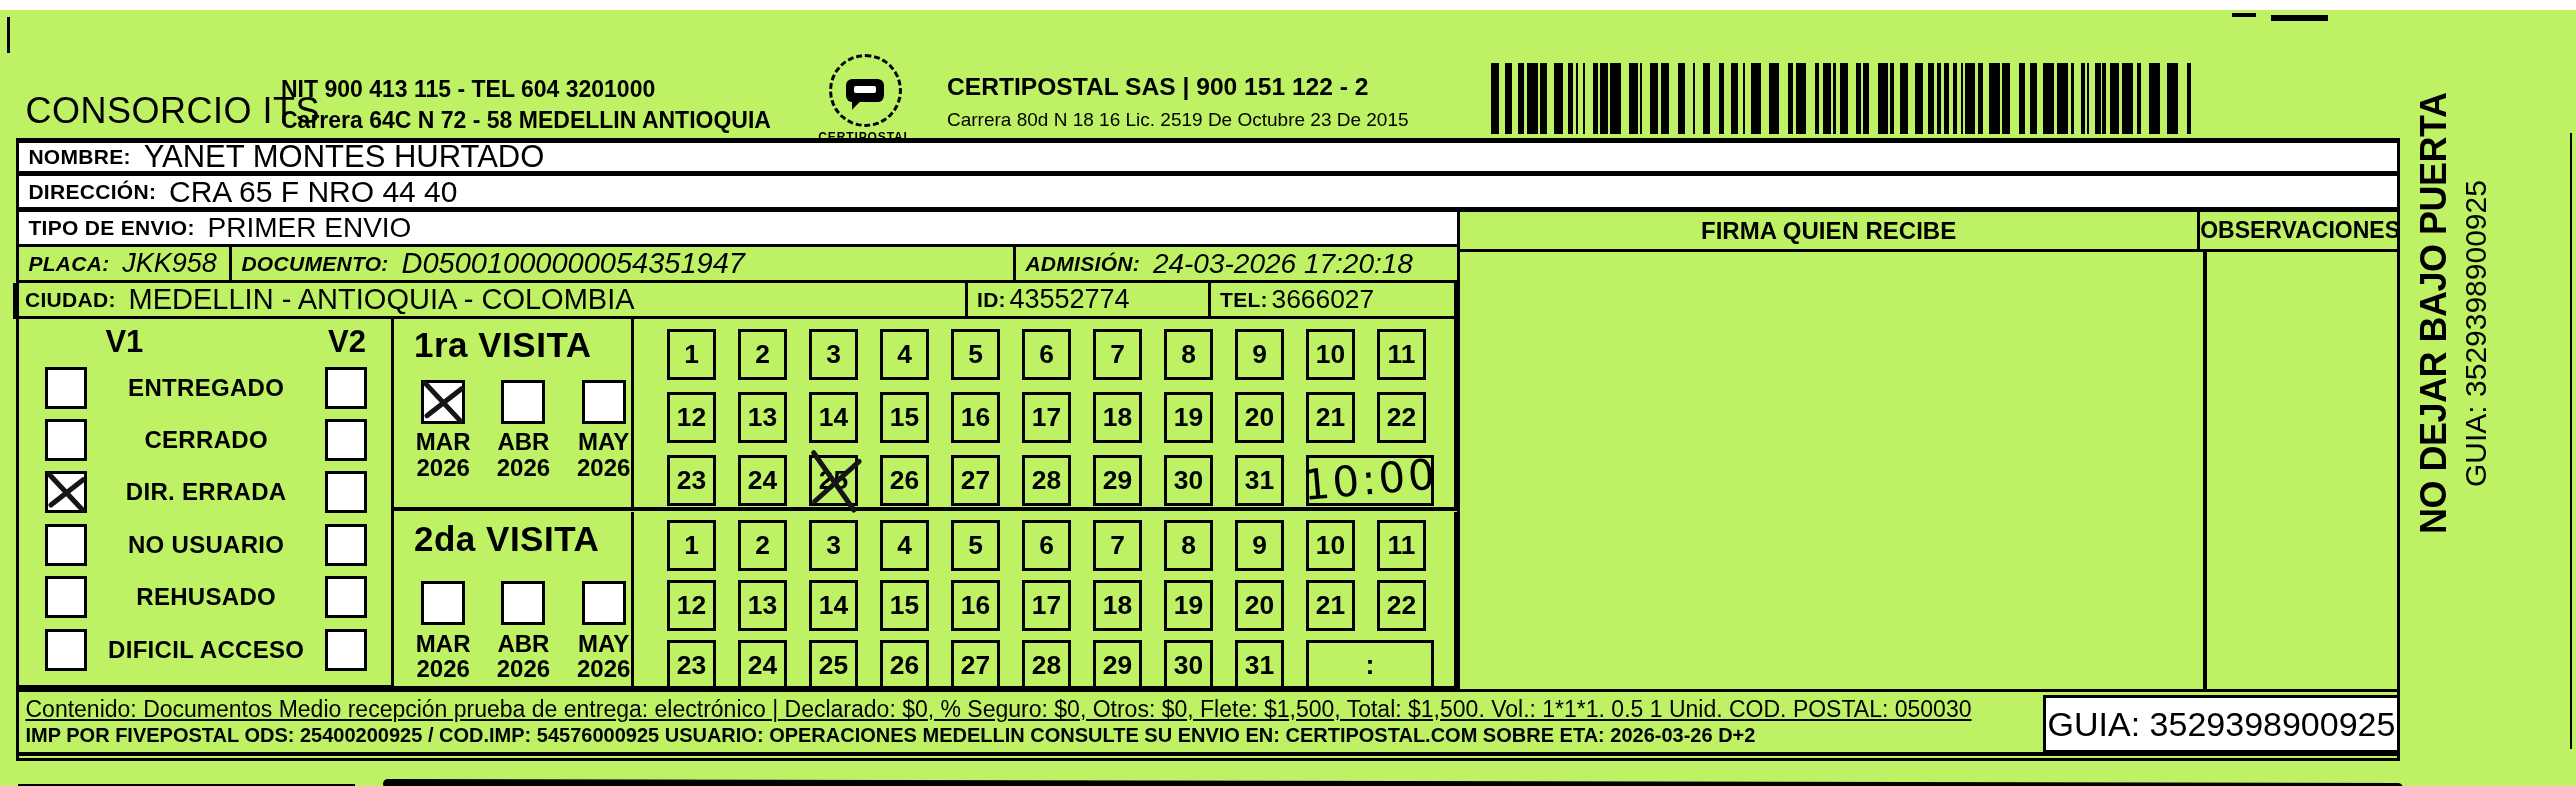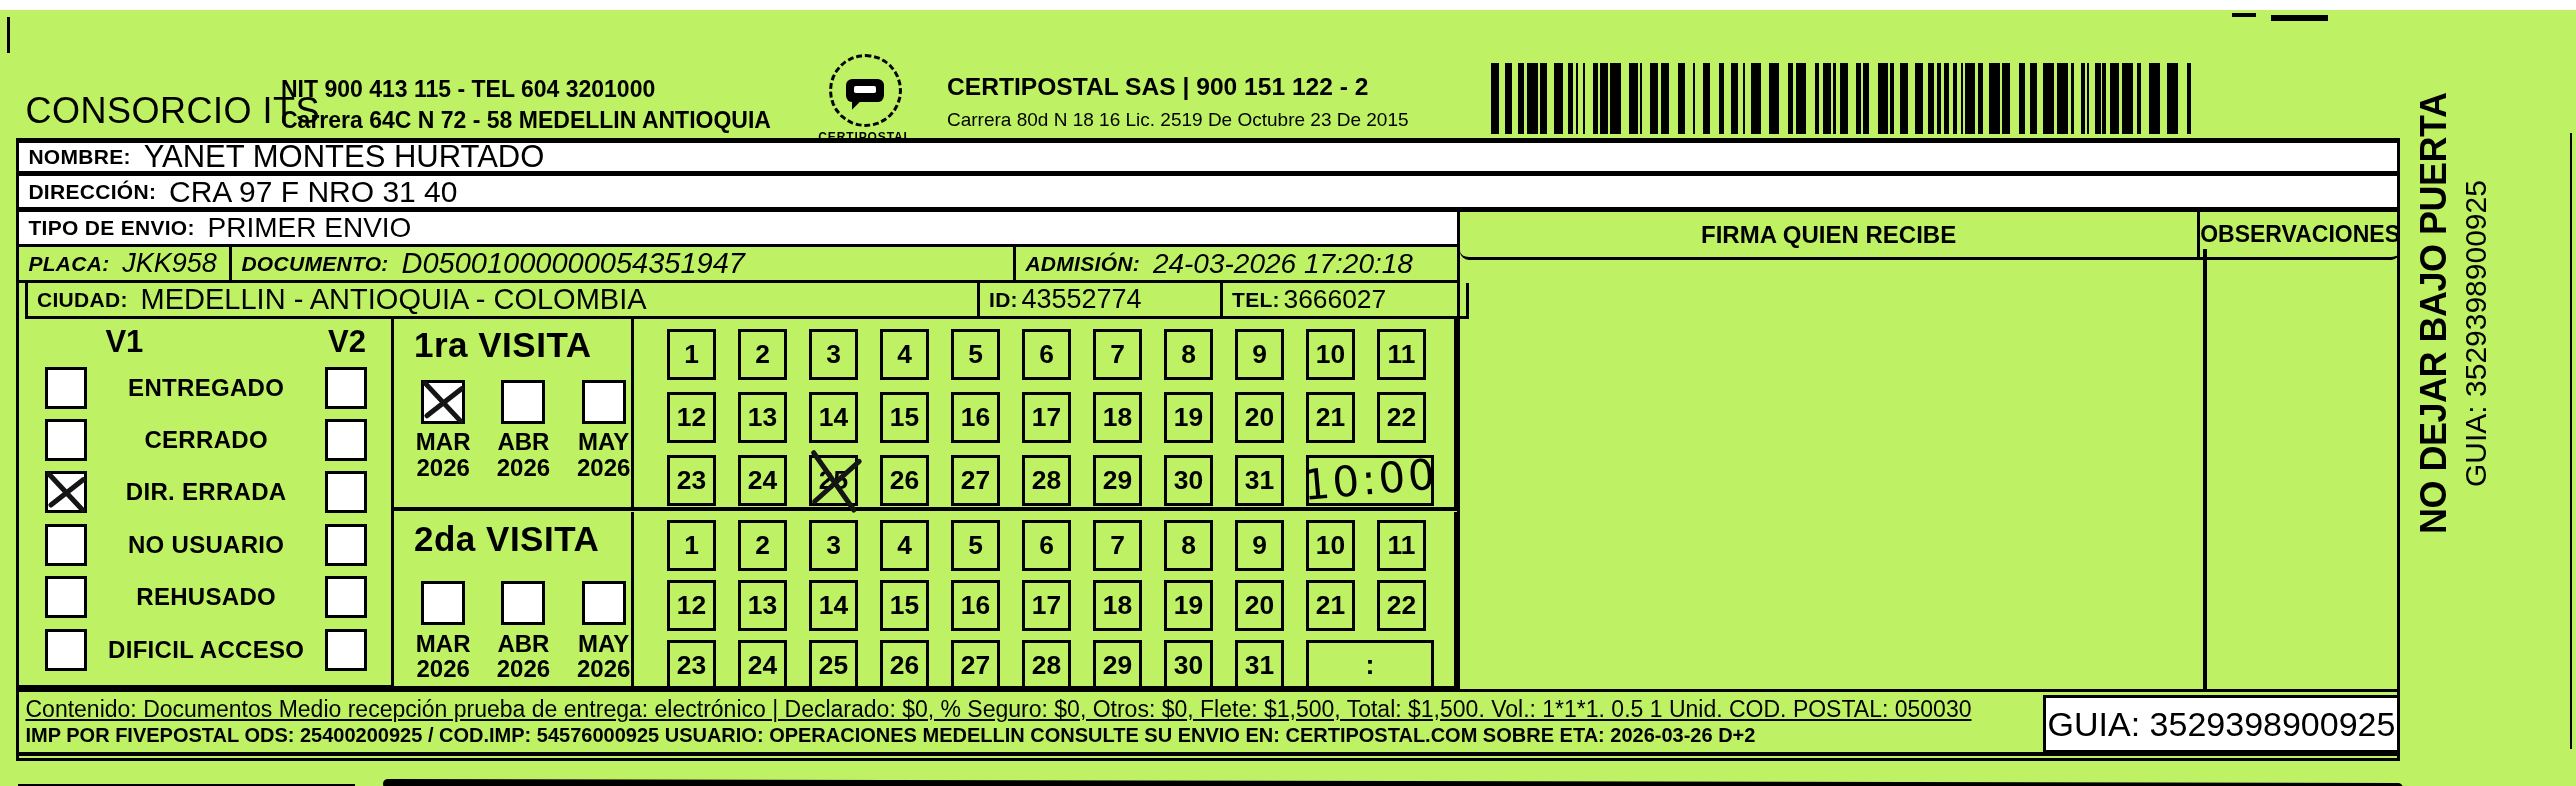--- a/index.html
+++ b/index.html
@@ -41,28 +41,28 @@
 
   .row-nombre{left:16.4px; top:128px; width:2384px; height:38px; border-left:3.6px solid #000; border-right:3.6px solid #000; border-top:5.5px solid #000; border-bottom:5.5px solid #000;}
   .row-direccion{left:16.4px; top:166px; width:2384px; height:36px; border-left:3.6px solid #000; border-right:3.6px solid #000; border-bottom:5.5px solid #000;}
   .row-tipo{left:16.4px; top:202px; width:1444px; height:35px; border-left:3.6px solid #000; border-right:3.6px solid #000; border-bottom:3.6px solid #000;}
 
   .row-placa{left:16.4px; top:237px; width:1444px; height:36px; border-left:3.6px solid #000; border-right:3.6px solid #000; border-bottom:3.6px solid #000; display:flex; padding:0;font-style:italic;}
   .cell{display:flex; align-items:center; padding-left:9px; white-space:nowrap;}
   .c-placa{width:213px; border-right:3.6px solid #000;}
   .c-documento{width:784px; border-right:3.6px solid #000;}
   .c-admision{flex:1;}
-  .row-ciudad{left:25px; top:273px; width:1444px; height:36px; border-left:3.6px solid #000; border-right:3.6px solid #000; border-bottom:3.6px solid #000; display:flex; padding:0;}
+  .row-ciudad{left:13px; top:273px; width:1444px; height:36px; border-left:3.6px solid #000; border-right:3.6px solid #000; border-bottom:3.6px solid #000; display:flex; padding:0;}
   .c-ciudad{width:952px; border-right:3.6px solid #000;}
   .c-id{width:243px; border-right:3.6px solid #000;}
   .c-tel{flex:1;}
 
   
   .sig-region{left:1457px; top:202px; width:943px; height:477px; border-left:3.6px solid #000;}
-  .sig-header{display:flex; height:48px; border-bottom:3.6px solid #000;border-radius:9px;}
+  .sig-header{display:flex; height:40px; border-bottom:3.6px solid #000;}
   .sig-firma{width:744px; border-right:3.6px solid #000; display:flex; align-items:center; justify-content:center;
     font-size:24px; font-weight:700;}
   .sig-obs{flex:1; display:flex; align-items:center; justify-content:center; font-size:23px; font-weight:700;}
   .obs-divider{left:2203px; top:239px; width:3.6px; height:440px; background:#000;}
 
   
   .v-panel{left:16.4px; top:308px; width:378px; height:371px; border-left:3.6px solid #000; border-right:3.6px solid #000; border-bottom:4.6px solid #000; display:flex; flex-direction:column;}
   .vheader{display:flex; justify-content:space-between; padding:5.5px 25.5px 0 86px; font-size:31px; font-weight:700;}
   .status-list{flex:1; display:flex; flex-direction:column; justify-content:space-around; padding:1.8px 24px 9px 25.5px;}
   .status-row{display:flex; align-items:center;}
@@ -203,21 +203,21 @@
     </div>
 
   <div class="abs frame"></div>
 
   <div class="abs frow row-nombre">
     <span class="flabel">NOMBRE:</span>
     <span class="fval" style="font-size:31px">YANET MONTES HURTADO</span>
   </div>
   <div class="abs frow row-direccion">
     <span class="flabel">DIRECCIÓN:</span>
-    <span class="fval">CRA 97 F NRO 31 40</span>
+    <span class="fval">CRA 65 F NRO 44 40</span>
   </div>
   <div class="abs frow row-tipo">
     <span class="flabel">TIPO DE ENVIO:</span>
     <span class="fval" style="font-size:28px">PRIMER ENVIO</span>
   </div>
 
   <div class="abs row-placa">
     <div class="cell c-placa">
       <span class="flabel">PLACA:</span>
       <span class="fval" style="font-size:27px">JKK958</span>

